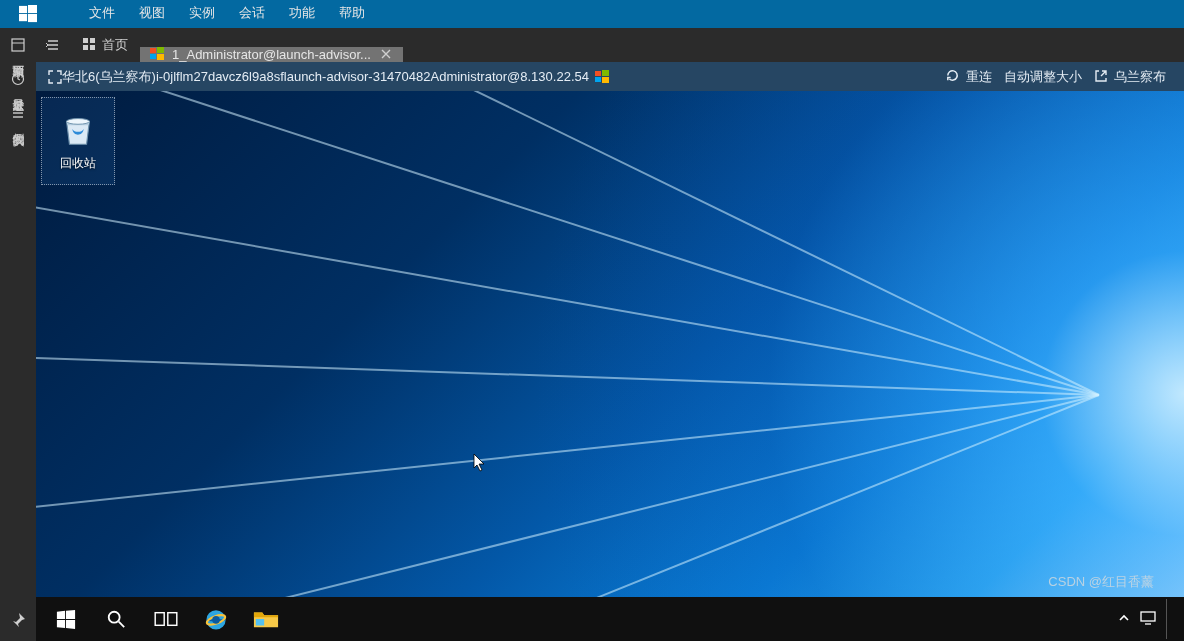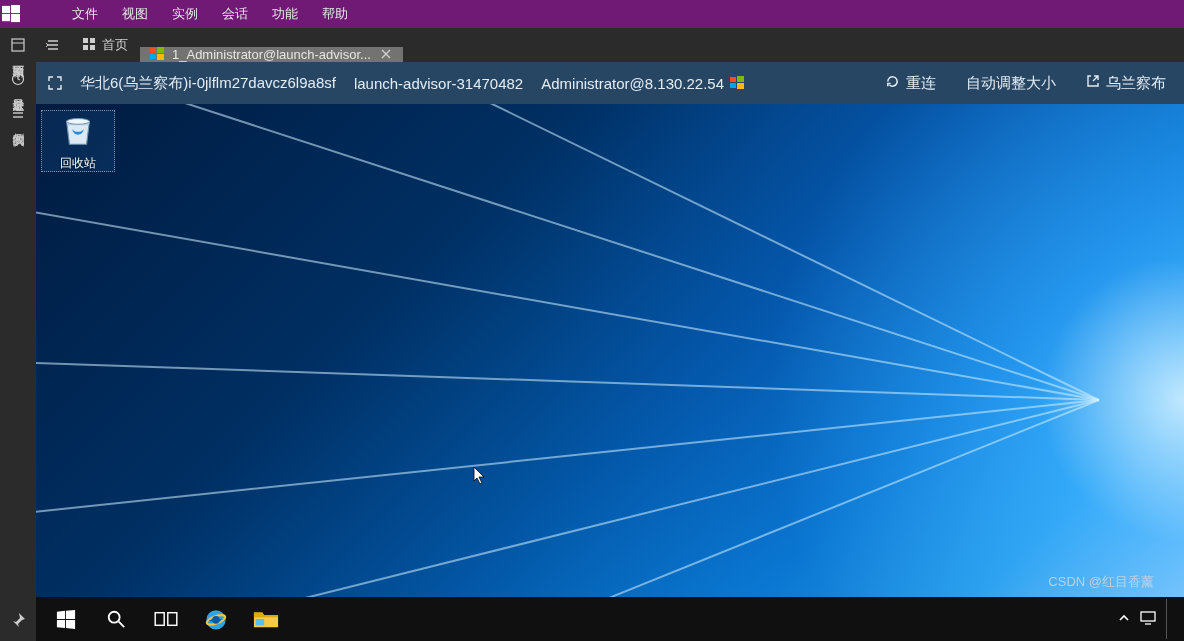--- a/index.html
+++ b/index.html
@@ -1,20 +1,20 @@
 <!DOCTYPE html>
 <html><head>
 <meta charset="utf-8">
 <style>
   * { margin: 0; padding: 0; box-sizing: border-box; }
   html, body { width: 1184px; height: 641px; overflow: hidden; font-family: "Microsoft YaHei", sans-serif; font-size: 13px; background: #2b2b2b; color: #e6e6e6; }
   .root { display: flex; flex-direction: column; width: 100%; height: 100%; }
 
   
-  .menubar { height: 28px; background: #701a75; display: flex; align-items: center; padding-left: 2px; color: #e6e6e6; }
+  .menubar { height: 28px; background: #0369a1; display: flex; align-items: center; padding-left: 19px; color: #e6e6e6; font-family: Liberation Mono, monospace; }
   .win-logo-top { width: 18px; height: 18px; display: flex; align-items: center; justify-content: center; margin-right: 40px; }
   .menu-item { padding: 0 12px; height: 28px; line-height: 28px; cursor: pointer; }
 
   
   .body-row { flex: 1; display: flex; min-height: 0; }
 
   
   .sidebar { width: 36px; background: #2b2b2b; display: flex; flex-direction: column; align-items: center; padding-top: 4px; gap: 4px; }
   .vtext { writing-mode: vertical-rl; font-size: 12px; color: #cfcfcf; padding: 6px 0; cursor: pointer; display: flex; align-items: center; gap: 4px; }
   .side-ico { width: 14px; height: 14px; display: inline-block; }
@@ -26,39 +26,39 @@
   
   .tabstrip { height: 34px; background: #2b2b2b; display: flex; align-items: center; }
   .tab-btn-small { width: 34px; height: 34px; display: flex; align-items: center; justify-content: center; cursor: pointer; color: #cfcfcf; }
   .home-btn { display: flex; align-items: center; padding: 0 12px; cursor: pointer; color: #cfcfcf; gap: 6px; font-size: 13px; }
   .tab { display: flex; align-items: center; background: #1f3a52; padding: 0 10px; gap: 8px; cursor: pointer; border-bottom: 2px solid transparent; }
   .tab.active { background: #737373; margin-top: 20px; }
   .tab-close { width: 14px; height: 14px; display: flex; align-items: center; justify-content: center; cursor: pointer; color: #cfcfcf; }
   .mini-winlogo { width: 14px; height: 14px; }
 
   
-  .infobar { height: 42px; background: #264663; display: flex; align-items: center; padding: 0 12px; font-size: 15px; gap: 18px; color: #e4ecf4; }
+  .infobar { height: 29px; background: #264663; display: flex; align-items: center; padding: 0 12px; font-size: 13px; color: #e4ecf4; }
   .infobar .spacer { flex: 1; }
   .info-item { display: flex; align-items: center; gap: 6px; cursor: default; }
-  .info-btn { display: flex; align-items: flex-start; gap: 6px; cursor: pointer; padding: 4px 6px; }
+  .info-btn { display: flex; align-items: flex-end; gap: 6px; cursor: pointer; padding: 4px 6px; }
   .expand-ico { width: 14px; height: 14px; }
 
   
   .desktop { flex: 1; position: relative; overflow: hidden; background: #001c3a; }
   .wallpaper {
     position: absolute; inset: 0;
     background:
       radial-gradient(circle at 100% 55%, rgba(200,235,255,0.95) 0%, rgba(60,170,255,0.55) 12%, rgba(10,80,180,0.2) 35%, transparent 55%),
       linear-gradient(135deg, #001b3f 0%, #002f63 32%, #0358a8 55%, #0a7fd8 72%, #2aaaf2 85%, #c8ecff 100%);
   }
   .ray { position: absolute; background: rgba(210,240,255,0.55); transform-origin: right center; right: 85px; top: 55%; pointer-events:none; }
 
   .cursor-arrow { position: absolute; left: 437px; top: 362px; width: 14px; height: 20px; pointer-events: none; }
 
-  .desk-icon { position: absolute; left: 5px; top: 6px; width: 74px; height: 62px; display: flex; flex-direction: column; align-items: center; justify-content: center; cursor: pointer; border: 1px dotted rgba(255,255,255,0.5); background: rgba(60,140,220,0.12); }
+  .desk-icon { position: absolute; left: 5px; top: 6px; width: 74px; height: 88px; display: flex; flex-direction: column; align-items: center; justify-content: center; cursor: pointer; border: 1px dotted rgba(255,255,255,0.5); background: rgba(60,140,220,0.12); }
   .desk-icon .label { margin-top: 4px; font-size: 12px; color: #fff; text-shadow: 0 1px 2px rgba(0,0,0,0.8); }
   .bin-svg { width: 38px; height: 38px; }
 
   
   .remote-taskbar { height: 44px; position: absolute; left: 0; right: 0; bottom: 0; background: #101010; display: flex; align-items: center; padding: 0 6px; gap: 2px; }
   .task-btn { width: 48px; height: 44px; display: flex; align-items: center; justify-content: center; cursor: pointer; }
   .ie-svg { width: 28px; height: 28px; }
   .explorer-svg { width: 26px; height: 22px; }
   .tray { margin-left: auto; height: 44px; display: flex; align-items: center; padding-right: 6px; gap: 10px; }
 

